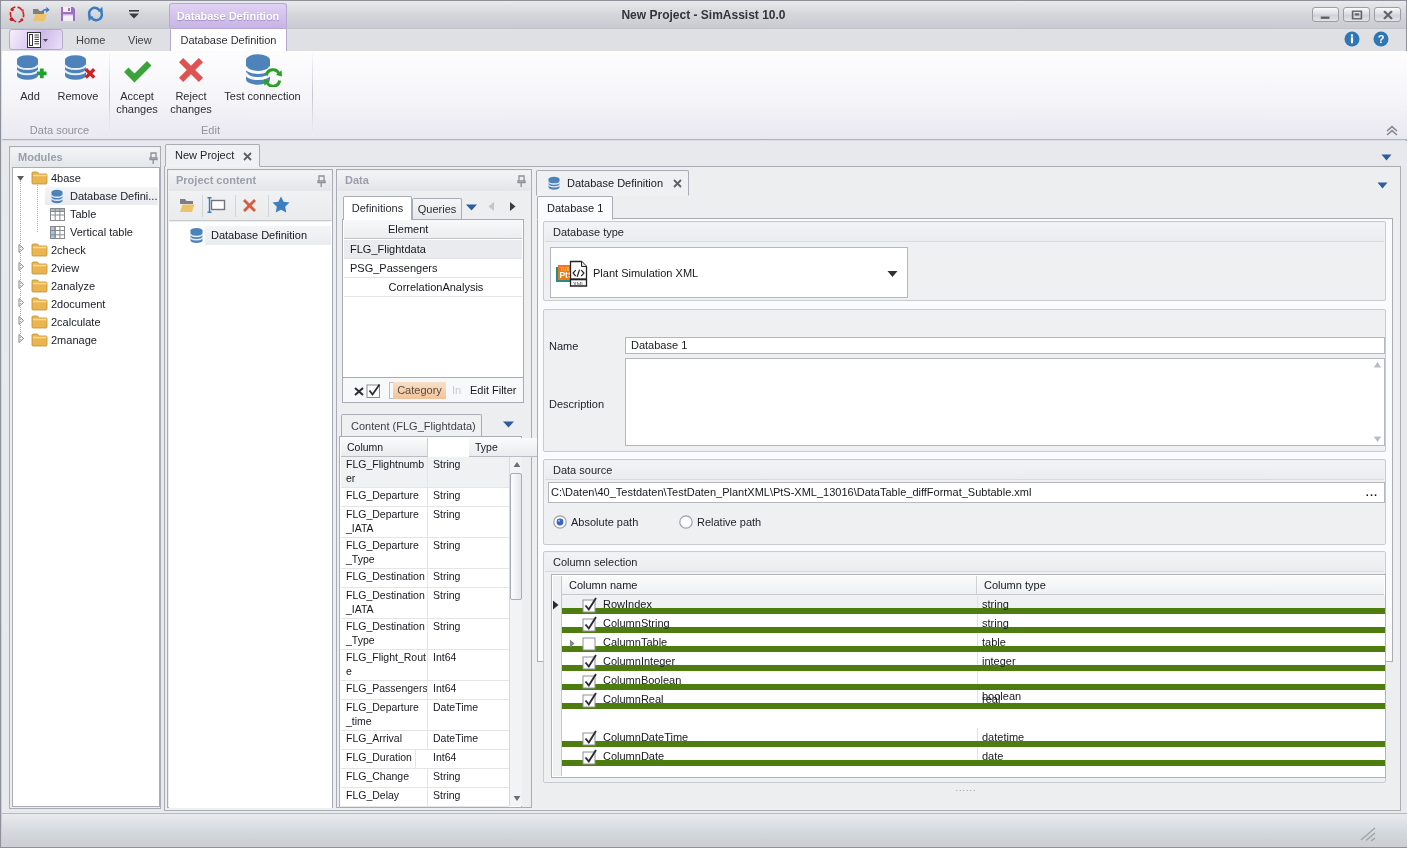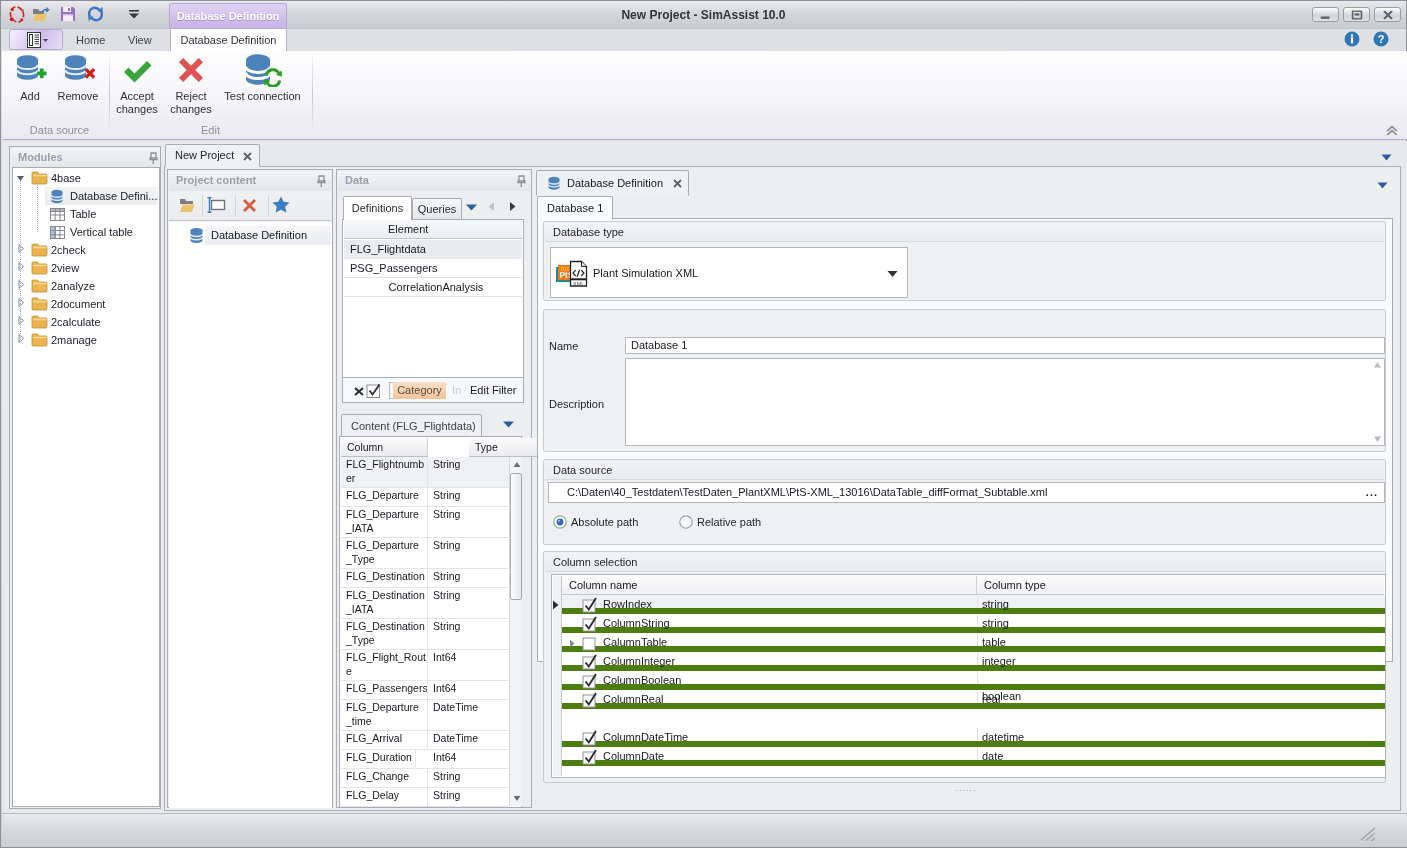--- a/index.html
+++ b/index.html
@@ -509,21 +509,21 @@
     <svg class="abs" style="right:2px;top:2px" width="9" height="8" viewBox="0 0 9 8">
                     <path d="M4.5 1 L8.2 6.4 L0.8 6.4 z" fill="#b9bcc3"></path>
                   </svg>
     <svg class="abs" style="right:2px;bottom:2px" width="9" height="8" viewBox="0 0 9 8">
                     <path d="M4.5 7 L8.2 1.6 L0.8 1.6 z" fill="#b9bcc3"></path>
                   </svg>
   </div>
 </div>
   <div class="group" style="top:240px;height:86px;">
   <div class="ghead">Data source</div>
-  <div class="field" style="left:4px;top:22px;width:837px;height:21px;line-height:19px;padding-left:18px;color:#17181f;">C:\Daten\40_Testdaten\TestDaten_PlantXML\PtS-XML_13016\DataTable_diffFormat_Subtable.xml
+  <div class="field" style="left:4px;top:22px;width:837px;height:21px;line-height:19px;padding-left:2px;color:#17181f;">C:\Daten\40_Testdaten\TestDaten_PlantXML\PtS-XML_13016\DataTable_diffFormat_Subtable.xml
     <div class="abs" style="right:6px;top:0px;color:#17181f;font-weight:bold;letter-spacing:1px;">...</div>
   </div>
   <svg class="abs" style="left:9px;top:55px" width="14" height="14" viewBox="0 0 14 14">
                   <circle cx="7" cy="7" r="6.2" fill="#fdfdfe" stroke="#9aa0ab" stroke-width="1.2"></circle>
                   <circle cx="7" cy="7" r="3.4" fill="#3566c4"></circle>
                   <circle cx="6" cy="5.8" r="1.1" fill="#9cb8ee"></circle>
                 </svg>
   <div class="flabel" style="left:27px;top:56px;">Absolute path</div>
   <svg class="abs" style="left:135px;top:55px" width="14" height="14" viewBox="0 0 14 14">
                   <circle cx="7" cy="7" r="6.2" fill="#fdfdfe" stroke="#9aa0ab" stroke-width="1.2"></circle>

